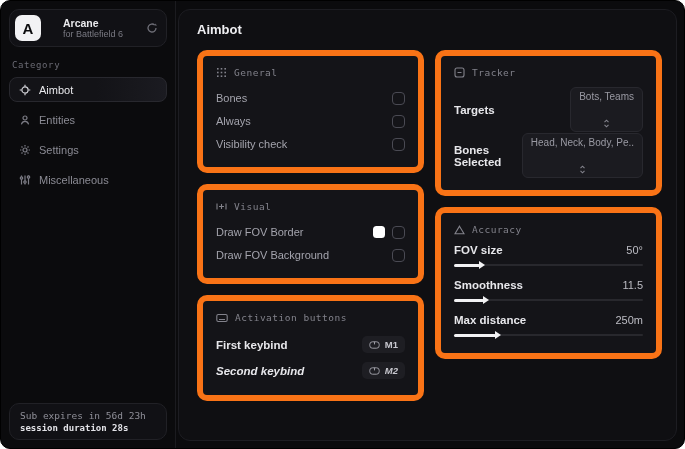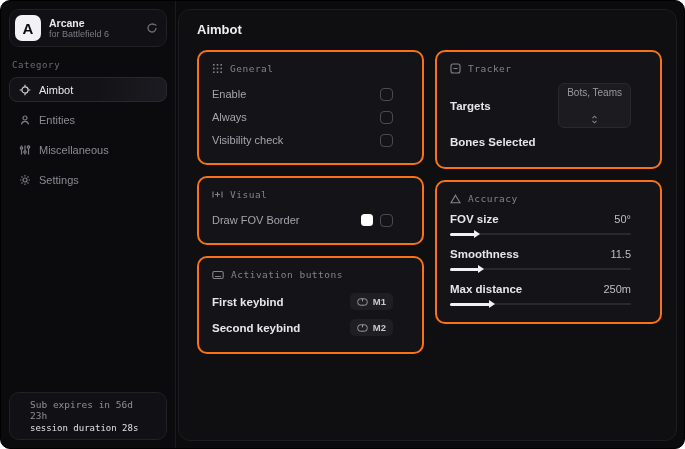--- a/index.html
+++ b/index.html
@@ -18,21 +18,21 @@
   }
   .brand-box {
     display:flex; align-items:center; gap:8px; background:#111115;
     border:1px solid #212126; border-radius:10px; padding:5px 8px 5px 5px; height:38px;
   }
   .brand-logo {
     width:26px; height:26px; background:#f2f2f4; border-radius:7px;
     display:flex; align-items:center; justify-content:center;
     color:#0b0b0d; font-weight:bold; font-size:15px;
   }
-  .brand-text { display:flex; flex-direction:column; line-height:1.15; flex:1; }
+  .brand-text { display:flex; flex-direction:column; line-height:1.15; flex:1;margin-left:14px; }
   .brand-name { color:#e9e9ec; font-size:10.5px; font-weight:bold; }
   .brand-sub { color:#7a7a83; font-size:9px; }
   .brand-refresh { color:#6d6d76; display:flex; align-items:center; cursor:pointer; }
 
   .category-label {
     font-family:"DejaVu Sans Mono", monospace; font-size:9px; color:#6b6b74;
     letter-spacing:0.6px; margin:13px 0 7px 3px;
   }
 
   .nav { display:flex; flex-direction:column; gap:5px; }
@@ -44,39 +44,39 @@
   .nav-item .nv-icon { display:flex; align-items:center; color:#7c7c85; }
   .nav-item.selected {
     background:linear-gradient(90deg,#131317 55%, #1b1b21 100%);
     border:1px solid #28282e; color:#e9e9ec;
   }
   .nav-item.selected .nv-icon { color:#d6d6dc; }
 
   .sidebar-spacer { flex:1; }
   .sub-box {
     background:#111115; border:1px solid #212126; border-radius:10px;
-    padding:6px 20px; display:flex; flex-direction:column; gap:2px;justify-content:center;
+    padding:6px 10px; display:flex; flex-direction:column; gap:2px;justify-content:center;
   }
   .sub-line1 { font-family:"DejaVu Sans Mono", monospace; font-size:9.5px; color:#8f8f98; }
-  .sub-line2 { font-family:"DejaVu Sans Mono", monospace; font-size:9px; font-weight:normal; color:#e2e2e7; }
+  .sub-line2 { font-family:"DejaVu Sans Mono", monospace; font-size:9px; font-weight:bold; color:#e2e2e7; }
 
   
   .main-wrap { flex:1; padding:8px 7px 7px 2px; display:flex; }
   .main-panel {
     flex:1; background:#0f0f12; border:1px solid #1d1d22; border-radius:12px;
     padding:12px 14px 14px 18px; display:flex; flex-direction:column; overflow:hidden;
   }
   .page-title { color:#efeff2; font-size:13px; font-weight:bold; margin-bottom:13px; }
 
   .columns { display:flex; gap:11px; align-items:flex-start; }
   .col { display:flex; flex-direction:column; gap:11px; flex:1; min-width:0; }
 
   .card {
-    background:#141418; border:2px solid #f97316; border-radius:10px;
-    padding:11px 29px 12px 13px; width:100%;
+    background:#141418; border:6px solid #f97316; border-radius:10px;
+    padding:11px 13px 12px 13px; width:100%;
   }
   .card-header {
     display:flex; align-items:center; gap:7px; margin-bottom:9px;
     font-family:"DejaVu Sans Mono", monospace; font-size:9.5px; letter-spacing:0.5px;
     color:#82828b;
   }
   .card-header .ch-icon { display:flex; align-items:center; color:#82828b; }
 
   .row { display:flex; align-items:center; justify-content:space-between; min-height:22px; }
   .row + .row { margin-top:1px; }
@@ -159,37 +159,37 @@
             <circle cx="6" cy="4" r="2"></circle>
             <path d="M2.4 10.4c0.5-2 1.9-3 3.6-3s3.1 1 3.6 3"></path>
           </svg>
         </span>
         <span>Entities</span>
       </div>
 
       <div class="nav-item">
         <span class="nv-icon">
           <svg width="12" height="12" viewBox="0 0 12 12" fill="none" stroke="currentColor" stroke-width="1.2">
+            <circle cx="6" cy="6" r="2"></circle>
+            <path d="M6 1v1.4M6 9.6V11M1 6h1.4M9.6 6H11M2.5 2.5l1 1M8.5 8.5l1 1M9.5 2.5l-1 1M3.5 8.5l-1 1"></path>
+          </svg>
+        </span>
+        <span>Settings</span>
+      </div>
+
+      <div class="nav-item">
+        <span class="nv-icon">
+          <svg width="12" height="12" viewBox="0 0 12 12" fill="none" stroke="currentColor" stroke-width="1.2">
             <path d="M2.5 1.5v9M6 1.5v9M9.5 1.5v9"></path>
             <circle cx="2.5" cy="4" r="1.2" fill="#141418"></circle>
             <circle cx="6" cy="8" r="1.2" fill="#141418"></circle>
             <circle cx="9.5" cy="3" r="1.2" fill="#141418"></circle>
           </svg>
         </span>
         <span>Miscellaneous</span>
-      </div>
-
-      <div class="nav-item">
-        <span class="nv-icon">
-          <svg width="12" height="12" viewBox="0 0 12 12" fill="none" stroke="currentColor" stroke-width="1.2">
-            <circle cx="6" cy="6" r="2"></circle>
-            <path d="M6 1v1.4M6 9.6V11M1 6h1.4M9.6 6H11M2.5 2.5l1 1M8.5 8.5l1 1M9.5 2.5l-1 1M3.5 8.5l-1 1"></path>
-          </svg>
-        </span>
-        <span>Settings</span>
       </div>
     </div>
 
     <div class="sidebar-spacer"></div>
 
     <div class="sub-box">
       <span class="sub-line1">Sub expires in 56d 23h</span>
       <span class="sub-line2">session duration 28s</span>
     </div>
   </div>
@@ -213,21 +213,21 @@
                     <rect x="4.7" y="4.7" width="1.6" height="1.6"></rect>
                     <rect x="8.4" y="4.7" width="1.6" height="1.6"></rect>
                   <rect x="1" y="8.4" width="1.6" height="1.6"></rect>
                     <rect x="4.7" y="8.4" width="1.6" height="1.6"></rect>
                     <rect x="8.4" y="8.4" width="1.6" height="1.6"></rect>
                 </svg>
               </span>
               <span>General</span>
             </div>
             <div class="row">
-              <span class="row-label">Enable</span>
+              <span class="row-label">Bones</span>
               <span class="checkbox"></span>
             </div>
             <div class="row">
               <span class="row-label">Always</span>
               <span class="checkbox"></span>
             </div>
             <div class="row">
               <span class="row-label">Visibility check</span>
               <span class="checkbox"></span>
             </div>
@@ -241,20 +241,24 @@
                 </svg>
               </span>
               <span>Visual</span>
             </div>
             <div class="row">
               <span class="row-label">Draw FOV Border</span>
               <span class="ctrl-group">
                 <span class="swatch" style="background:#ffffff;"></span>
                 <span class="checkbox"></span>
               </span>
+            </div>
+            <div class="row">
+              <span class="row-label">Draw FOV Background</span>
+              <span class="checkbox"></span>
             </div>
           </div>
 
           <div class="card">
             <div class="card-header">
               <span class="ch-icon">
                 <svg width="12" height="10" viewBox="0 0 12 10" fill="none" stroke="currentColor" stroke-width="1.1">
                   <rect x="0.8" y="1.5" width="10.4" height="7" rx="1.5"></rect>
                   <path d="M3 6.5h6"></path>
                 </svg>
@@ -266,21 +270,21 @@
               <span class="key-badge">
                 <span class="kb-icon">
                   <svg width="11" height="8" viewBox="0 0 11 8" fill="none" stroke="currentColor" stroke-width="1">
                     <rect x="0.8" y="0.8" width="9.4" height="6.4" rx="2.6"></rect>
                     <path d="M5.5 0.8v2.6"></path>
                   </svg>
                 </span>
                 <span>M1</span>
               </span>
             </div>
-            <div class="row" style="min-height:25px;">
+            <div class="row" style="min-height:25px;font-style:italic;">
               <span class="row-label-strong">Second keybind</span>
               <span class="key-badge">
                 <span class="kb-icon">
                   <svg width="11" height="8" viewBox="0 0 11 8" fill="none" stroke="currentColor" stroke-width="1">
                     <rect x="0.8" y="0.8" width="9.4" height="6.4" rx="2.6"></rect>
                     <path d="M5.5 0.8v2.6"></path>
                   </svg>
                 </span>
                 <span>M2</span>
               </span>
@@ -306,20 +310,28 @@
                 <span class="sp-text">Bots, Teams</span>
                 <span class="sp-icon">
                   <svg width="9" height="9" viewBox="0 0 9 9" fill="none" stroke="currentColor" stroke-width="1.1">
                     <path d="M2.5 3.2 4.5 1.2 6.5 3.2M2.5 5.8 4.5 7.8 6.5 5.8"></path>
                   </svg>
                 </span>
               </span>
             </div>
             <div class="row" style="min-height:26px;">
               <span class="row-label-strong">Bones Selected</span>
+              <span class="select-pill" style="max-width:138px;">
+                <span class="sp-text">Head, Neck, Body, Pe..</span>
+                <span class="sp-icon">
+                  <svg width="9" height="9" viewBox="0 0 9 9" fill="none" stroke="currentColor" stroke-width="1.1">
+                    <path d="M2.5 3.2 4.5 1.2 6.5 3.2M2.5 5.8 4.5 7.8 6.5 5.8"></path>
+                  </svg>
+                </span>
+              </span>
             </div>
           </div>
 
           <div class="card">
             <div class="card-header">
               <span class="ch-icon">
                 <svg width="11" height="10" viewBox="0 0 11 10" fill="none" stroke="currentColor" stroke-width="1.1">
                   <path d="M5.5 1.2 10 8.8H1Z"></path>
                 </svg>
               </span>

